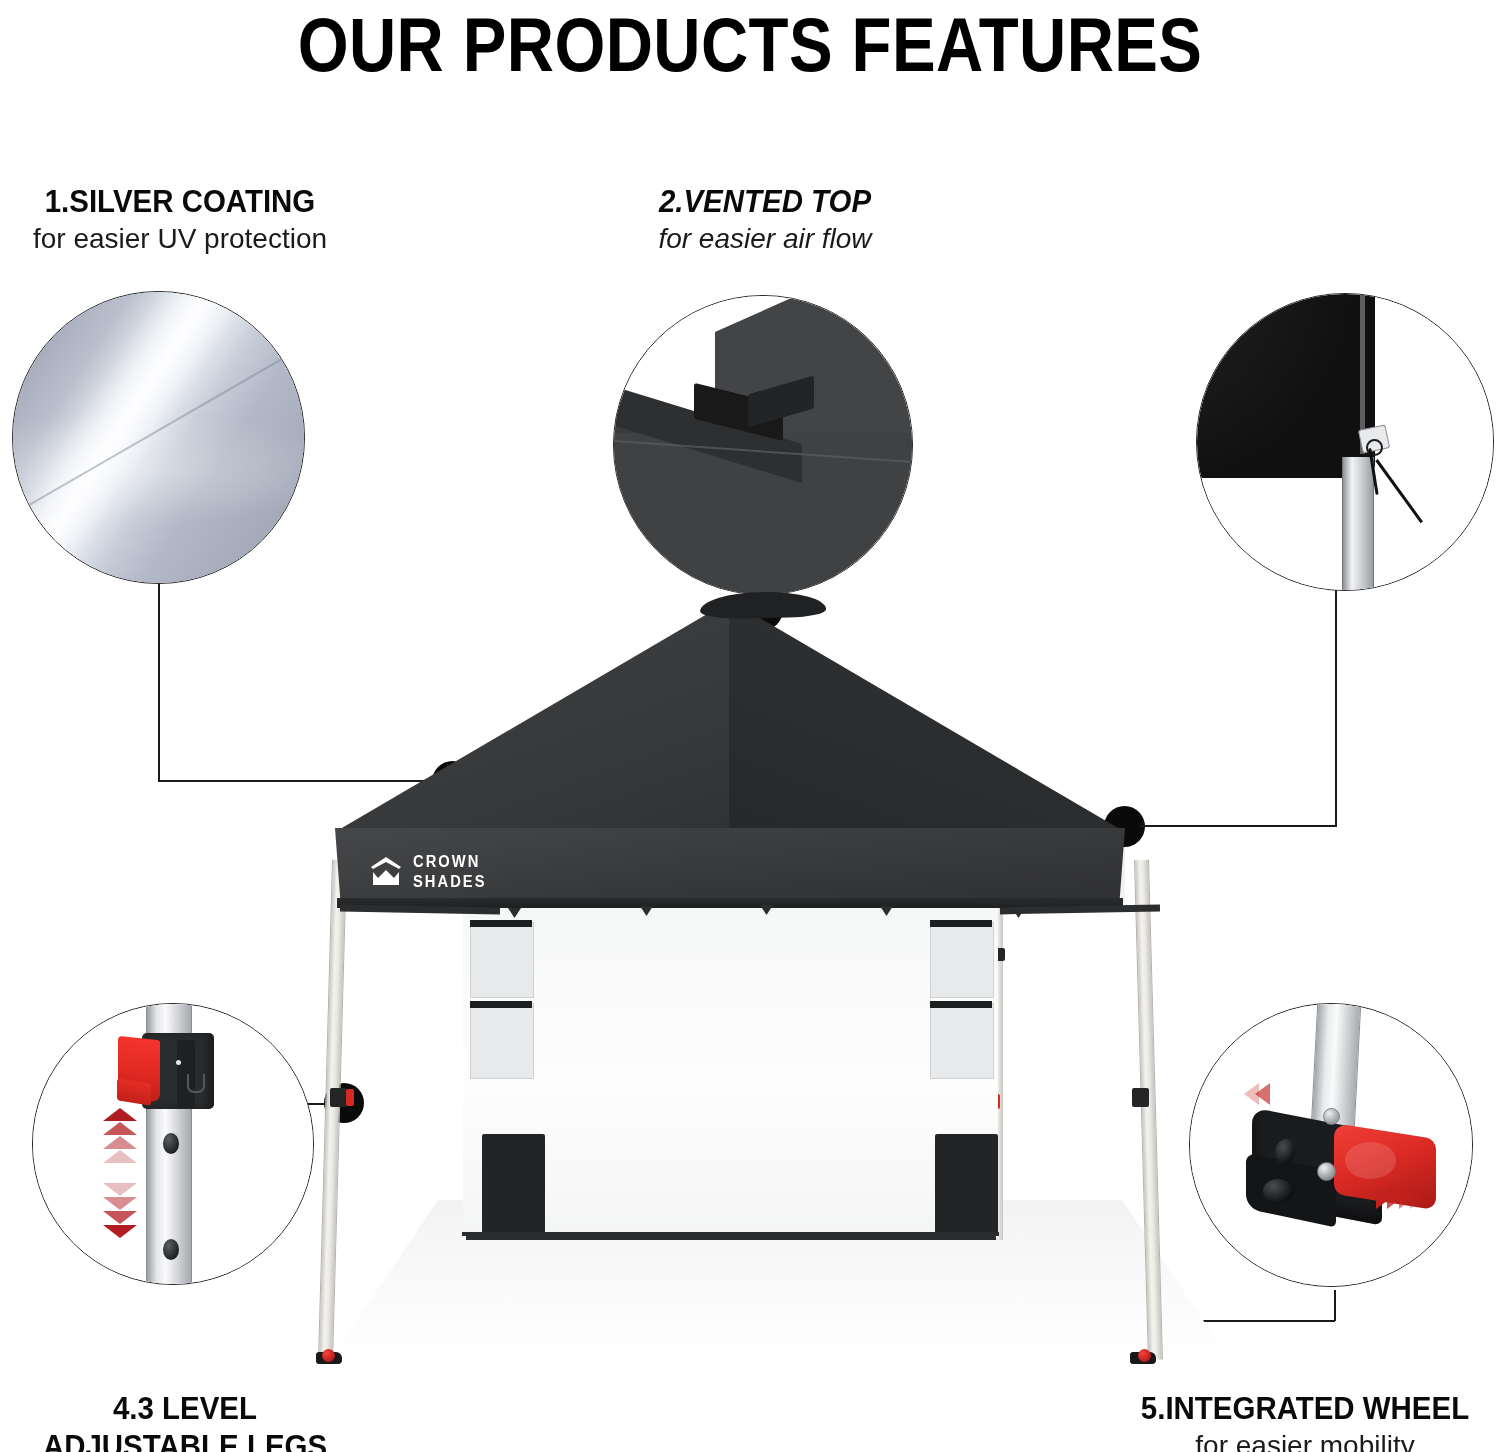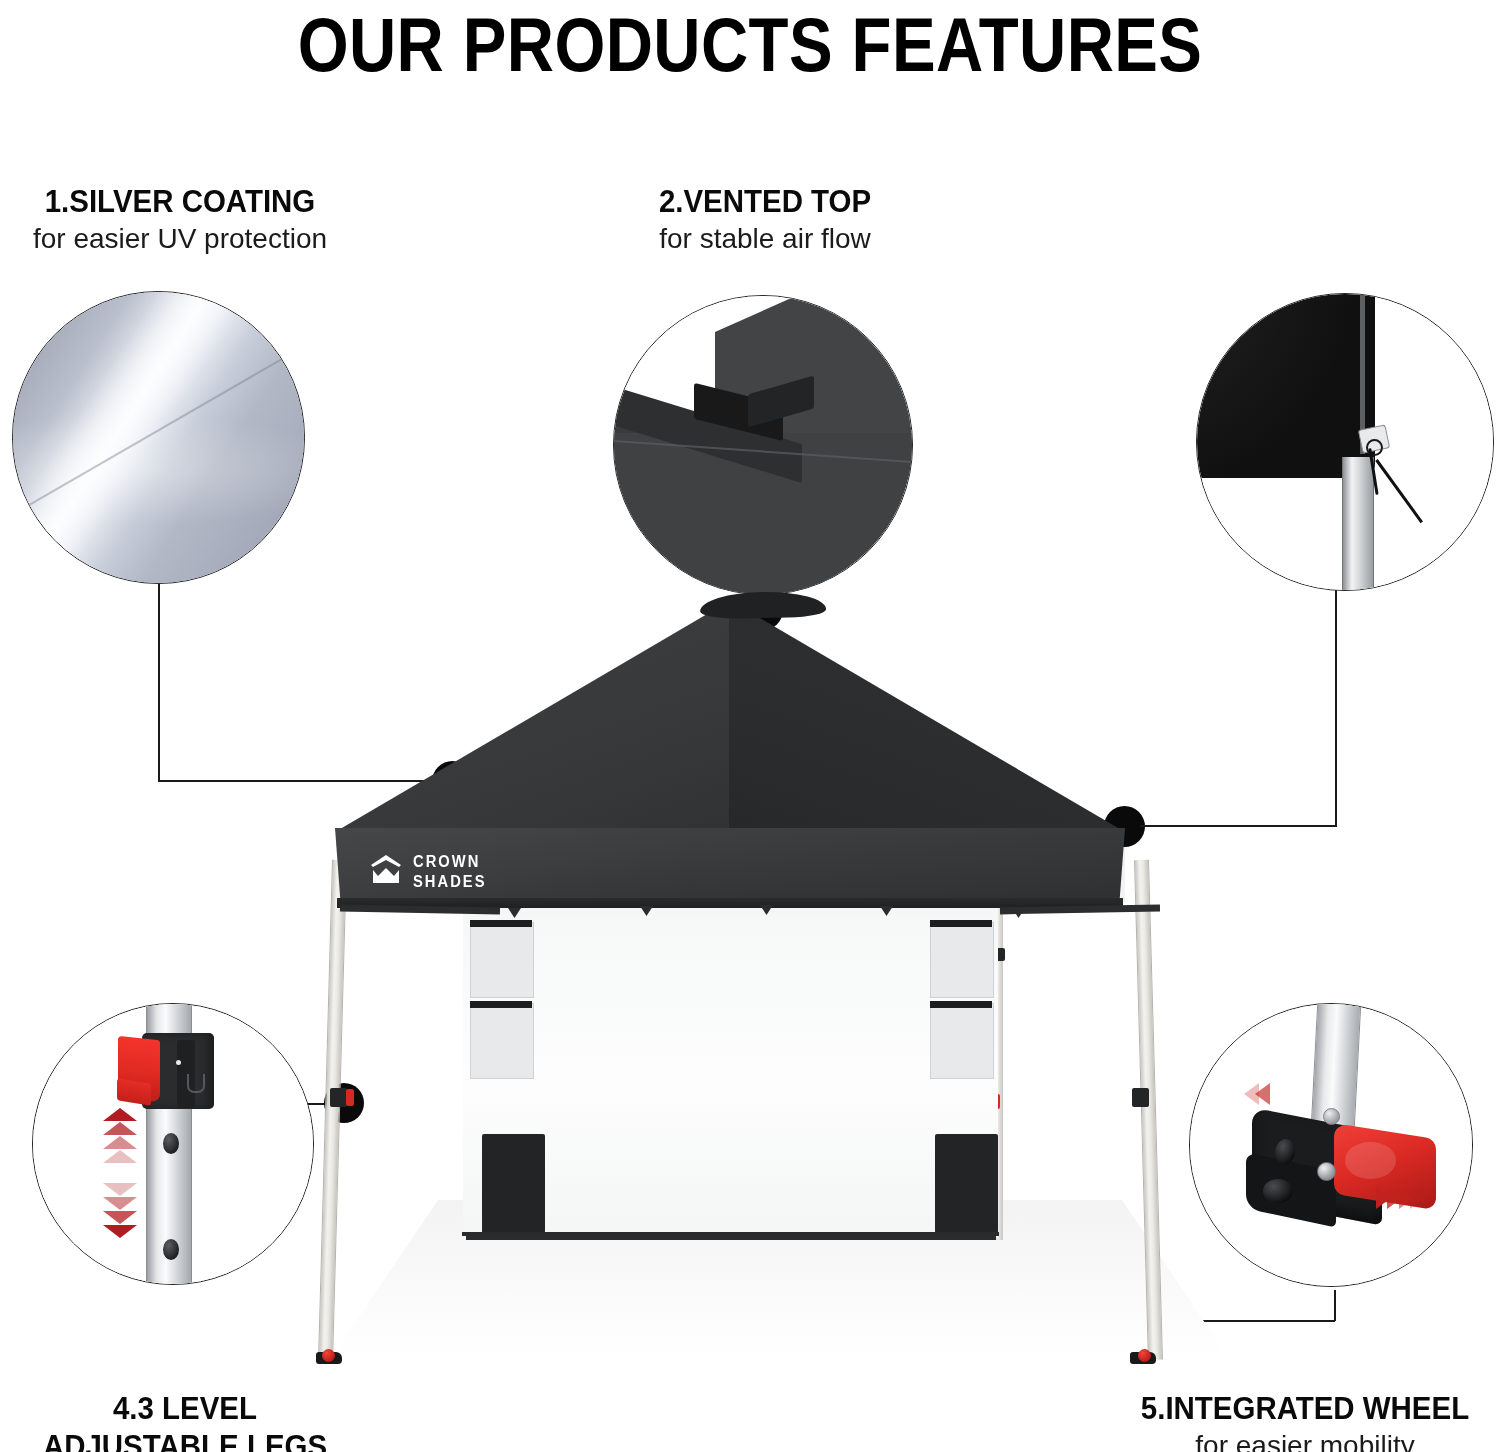--- a/index.html
+++ b/index.html
@@ -138,21 +138,21 @@
      background:#202122;border-radius:50% 50% 30% 30%/70% 70% 30% 30%;transform:rotate(-1deg);}
 
   .valance{position:absolute;left:335px;top:268px;width:790px;height:74px;
      background:linear-gradient(180deg,#3c3d3f 0%,#37383a 50%,#313234 100%);
      clip-path:polygon(0% 0%,100% 0%,99.3% 100%,0.7% 100%);}
   .valance-sheen{position:absolute;left:335px;top:268px;width:790px;height:74px;
      background:linear-gradient(90deg,rgba(255,255,255,.05),rgba(255,255,255,.012) 45%,rgba(0,0,0,.05));}
   .val-bottom{position:absolute;left:337px;top:338px;width:786px;height:10px;
      background:linear-gradient(180deg,#2a2b2d,#1f2021);}
 
-  .logo{position:absolute;left:368px;top:794px;display:flex;align-items:flex-start;gap:9px;}
+  .logo{position:absolute;left:368px;top:794px;display:flex;align-items:flex-end;gap:9px;}
   .logo-mark{width:36px;height:34px;position:relative;}
   .logo-text{display:flex;flex-direction:column;line-height:1;}
   .logo-text span{color:#fff;font-weight:700;font-size:16px;letter-spacing:2.2px;
      transform:scaleX(.92);transform-origin:0 50%;}
   .logo-text span:last-child{margin-top:4px;}
 
   
   .wall{position:absolute;left:463px;top:288px;width:535px;height:390px;
      background:linear-gradient(180deg,#eceded 0%,#f7f8f8 20%,#fdfdfd 60%,#f4f5f5 100%);}
   .wall-top{position:absolute;left:463px;top:286px;width:535px;height:16px;
@@ -185,23 +185,23 @@
 
 <div class="stage">
 
   <div class="main-title">OUR PRODUCTS FEATURES</div>
 
   <div class="callout-label" style="left:0px;top:183px;width:360px;">
     <div class="cl-title">1.SILVER COATING</div>
     <div class="cl-sub">for easier UV protection</div>
   </div>
 
-  <div class="callout-label" style="left:575px;top:183px;width:380px;">
+  <div class="callout-label" style="left:575px;top:183px;width:380px;font-style:italic;">
     <div class="cl-title">2.VENTED TOP</div>
-    <div class="cl-sub">for stable air flow</div>
+    <div class="cl-sub">for easier air flow</div>
   </div>
 
 
   <div class="callout-label" style="left:0px;top:1390px;width:370px;">
     <div class="cl-title">4.3 LEVEL</div>
     <div class="cl-title">ADJUSTABLE LEGS</div>
   </div>
 
   <div class="callout-label" style="left:1110px;top:1390px;width:390px;">
     <div class="cl-title">5.INTEGRATED WHEEL</div>

